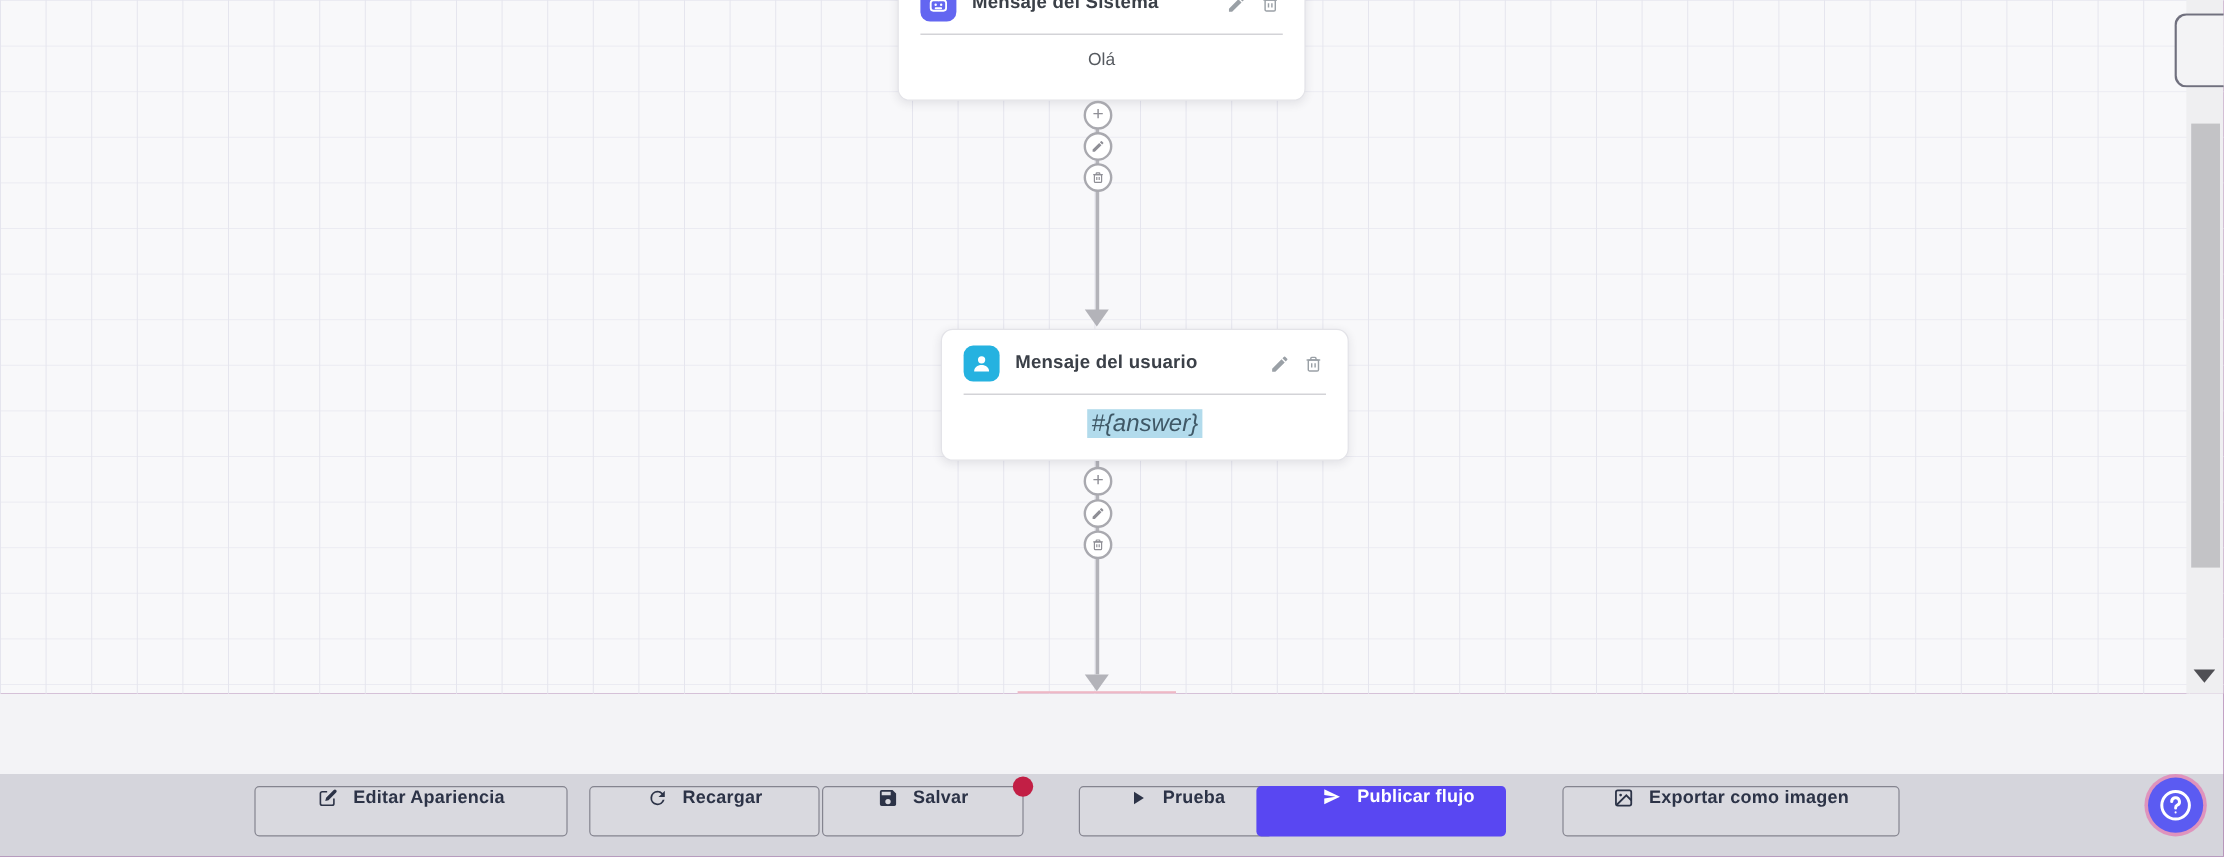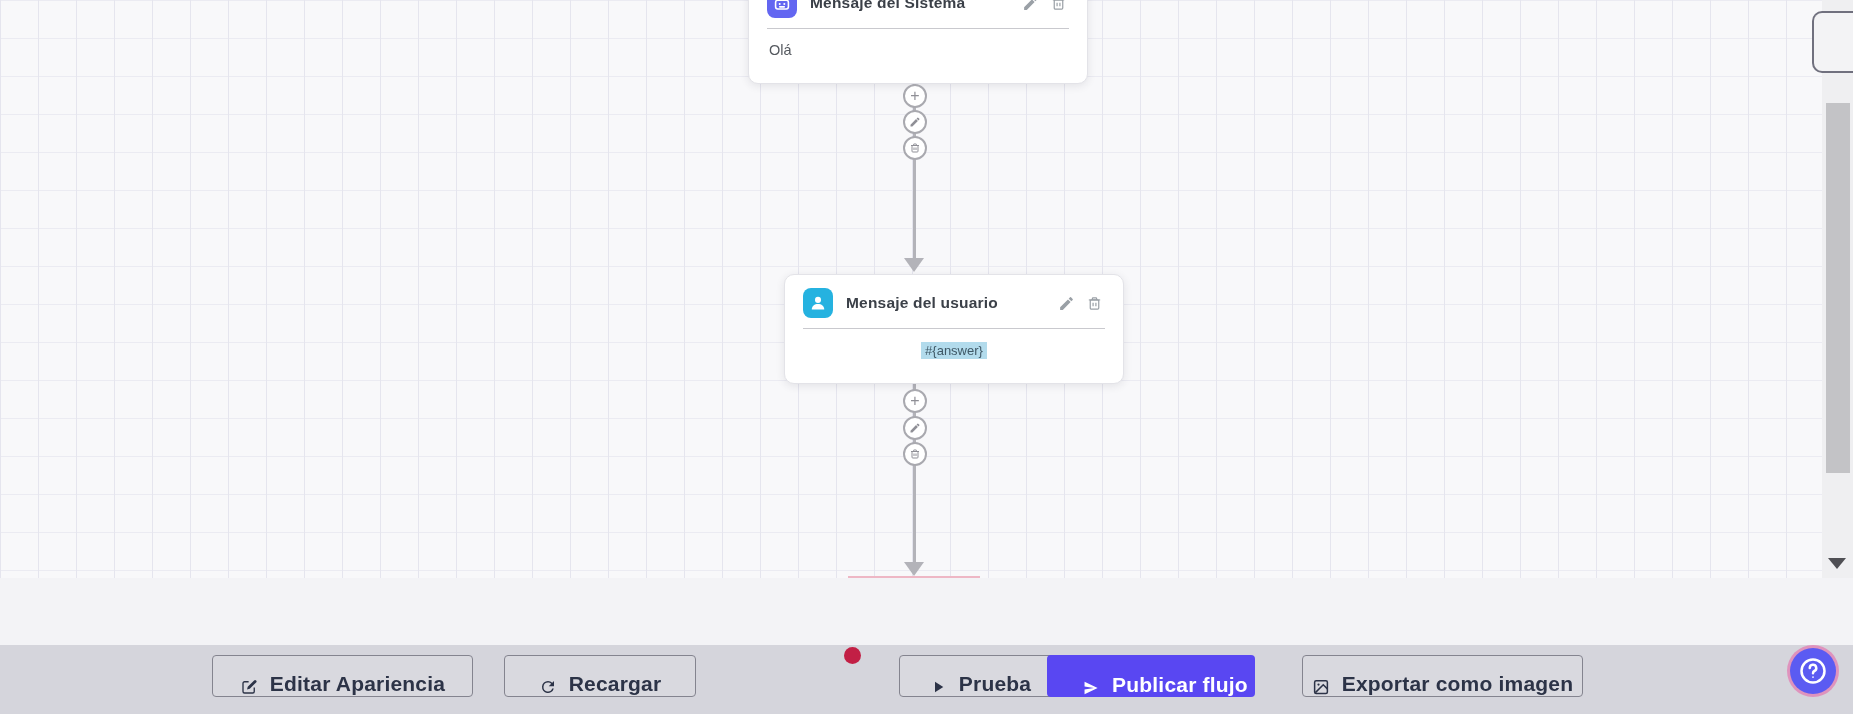--- a/index.html
+++ b/index.html
@@ -31,23 +31,23 @@
     display:flex; align-items:center; justify-content:center;
   }
   .node-icon.robot { background:#6366f1; }
   .node-icon.user  { background:#25b2e0; }
   .node-icon svg { width:22px; height:22px; }
   .node-title { margin-left:13px; font-size:15.5px; font-weight:bold; color:#3b4048; flex:1; letter-spacing:.2px; }
   .node-actions { display:flex; align-items:center; gap:11px; }
   .node-actions .act { width:17px; height:17px; cursor:pointer; display:block; }
   .node-actions svg { width:17px; height:17px; display:block; }
   .node-divider { margin:10px 18px 0 18px; border-top:1px solid #c9c9ce; }
-  .node-content { padding:13px 20px 0 20px; font-size:14.5px; color:#55595f; }
+  .node-content { padding:13px 20px 0 20px; font-size:14.5px; color:#55595f;text-align:center; }
   .node-content.centered { text-align:center; }
-  .var-chip { color:#3f5866; background:#b2dbec; padding:1px 4px; font-size:13px; }
+  .var-chip { font-style:italic; color:#3f5866; background:#b2dbec; padding:1px 4px; font-size:20px; }
 
   
   .conn-line { position:absolute; width:3px; background:#b3b3b9; }
   .conn-arrow {
     position:absolute; width:0; height:0;
     border-left:10px solid transparent; border-right:10px solid transparent;
     border-top:14px solid #b3b3b9;
   }
   .conn-btn {
     position:absolute; width:24px; height:24px; border-radius:50%;
@@ -57,29 +57,29 @@
   .conn-btn svg { width:12px; height:12px; display:block; }
   .conn-btn .plus { font-size:16px; line-height:1; color:#8f8f96; font-weight:400; margin-top:-1px; }
   .next-node-edge { position:absolute; left:848px; top:576px; width:132px; height:2px; background:#eeb7c5; }
 
   
   .lower-band { position:absolute; left:0; top:578px; width:1853px; height:67px; background:#f3f3f6; }
   .toolbar { position:absolute; left:0; top:645px; width:1853px; height:69px; background:#d5d5dc; }
 
   .tb-btn {
     position:absolute; top:10px; height:42px;
-    display:flex; align-items:flex-end; justify-content:center; gap:12px;
+    display:flex; align-items:flex-start; justify-content:center; gap:12px;
     background:#d9d9df; border:1px solid #84848f; border-radius:4px;
-    font-size:21px; font-weight:bold; color:#2c3347; cursor:pointer;
+    font-size:15px; font-weight:bold; color:#2c3347; cursor:pointer;
     letter-spacing:.2px;
   }
   .tb-btn svg { width:18px; height:18px; display:block; }
   .tb-btn.primary { background:#5947f2; border:none; color:#ffffff; }
   .btn-editar   { left:212px;  width:261px; }
-  .btn-recargar { left:504px;  width:192px; }
+  .btn-recargar { left:491px;  width:192px; }
   .btn-salvar   { left:685px;  width:168px; }
   .btn-prueba   { left:899px;  width:162px; }
   .btn-publicar { left:1047px; width:208px;padding-left:28px; }
   .btn-exportar { left:1302px; width:281px; }
   .unsaved-dot {
     position:absolute; left:844px; top:2px; width:17px; height:17px;
     border-radius:50%; background:#c21f45;
   }
 
   
@@ -238,20 +238,26 @@
       <span>Editar Apariencia</span>
     </button>
 
     <button class="tb-btn btn-recargar">
       <svg viewBox="0 0 24 24" fill="#2c3347">
         <path d="M17.65 6.35A7.96 7.96 0 0 0 12 4a8 8 0 1 0 7.73 10h-2.08A6 6 0 1 1 12 6c1.66 0 3.14.69 4.22 1.78L13 11h7V4l-2.35 2.35z"></path>
       </svg>
       <span>Recargar</span>
     </button>
 
+    <button class="tb-btn btn-salvar">
+      <svg viewBox="0 0 24 24" fill="#2c3347">
+        <path d="M17 3H5a2 2 0 0 0-2 2v14a2 2 0 0 0 2 2h14a2 2 0 0 0 2-2V7l-4-4zm-5 16a3 3 0 1 1 0-6 3 3 0 0 1 0 6zm3-10H5V5h10v4z"></path>
+      </svg>
+      <span>Salvar</span>
+    </button>
     <div class="unsaved-dot"></div>
 
     <button class="tb-btn btn-prueba">
       <svg viewBox="0 0 24 24" fill="#2c3347">
           <path d="M8 5v14l11-7z"></path>
         </svg>
       <span>Prueba</span>
     </button>
 
     <button class="tb-btn primary btn-publicar">

